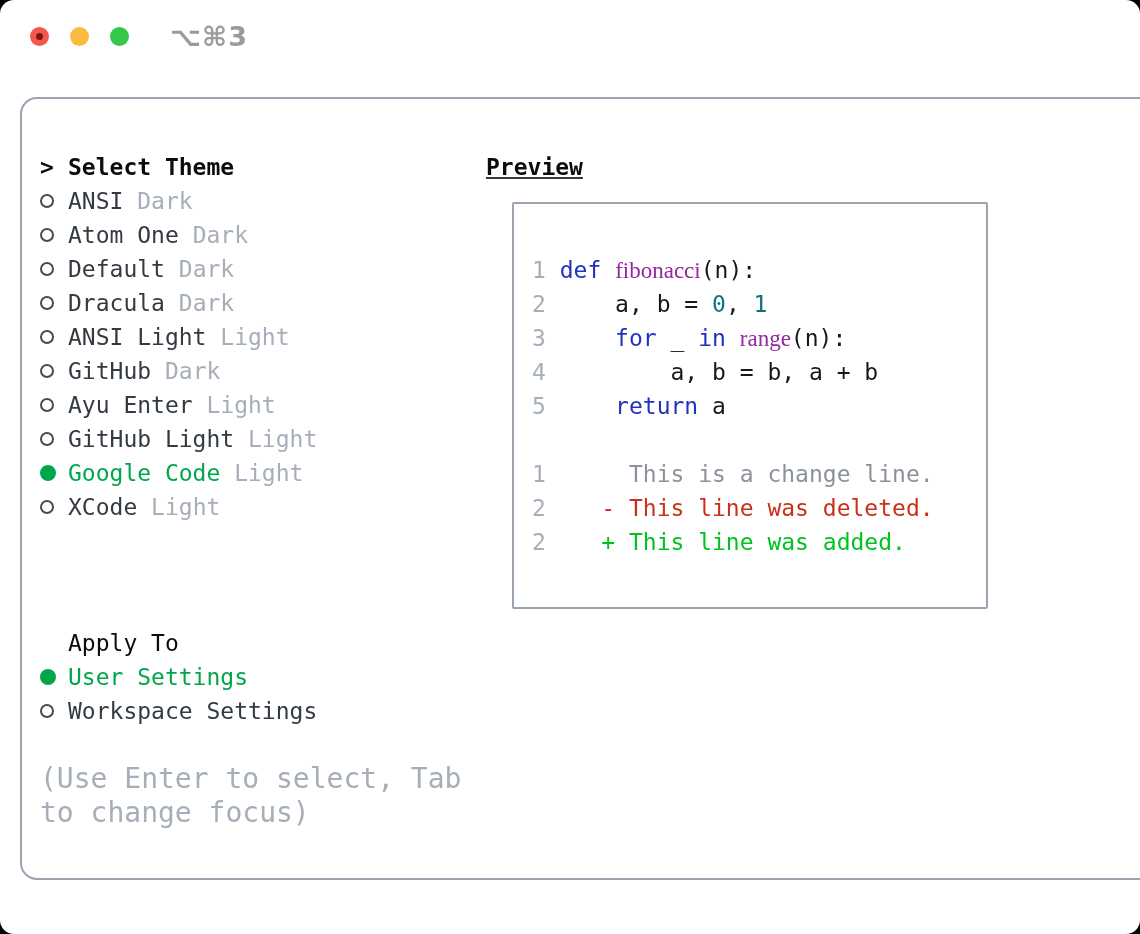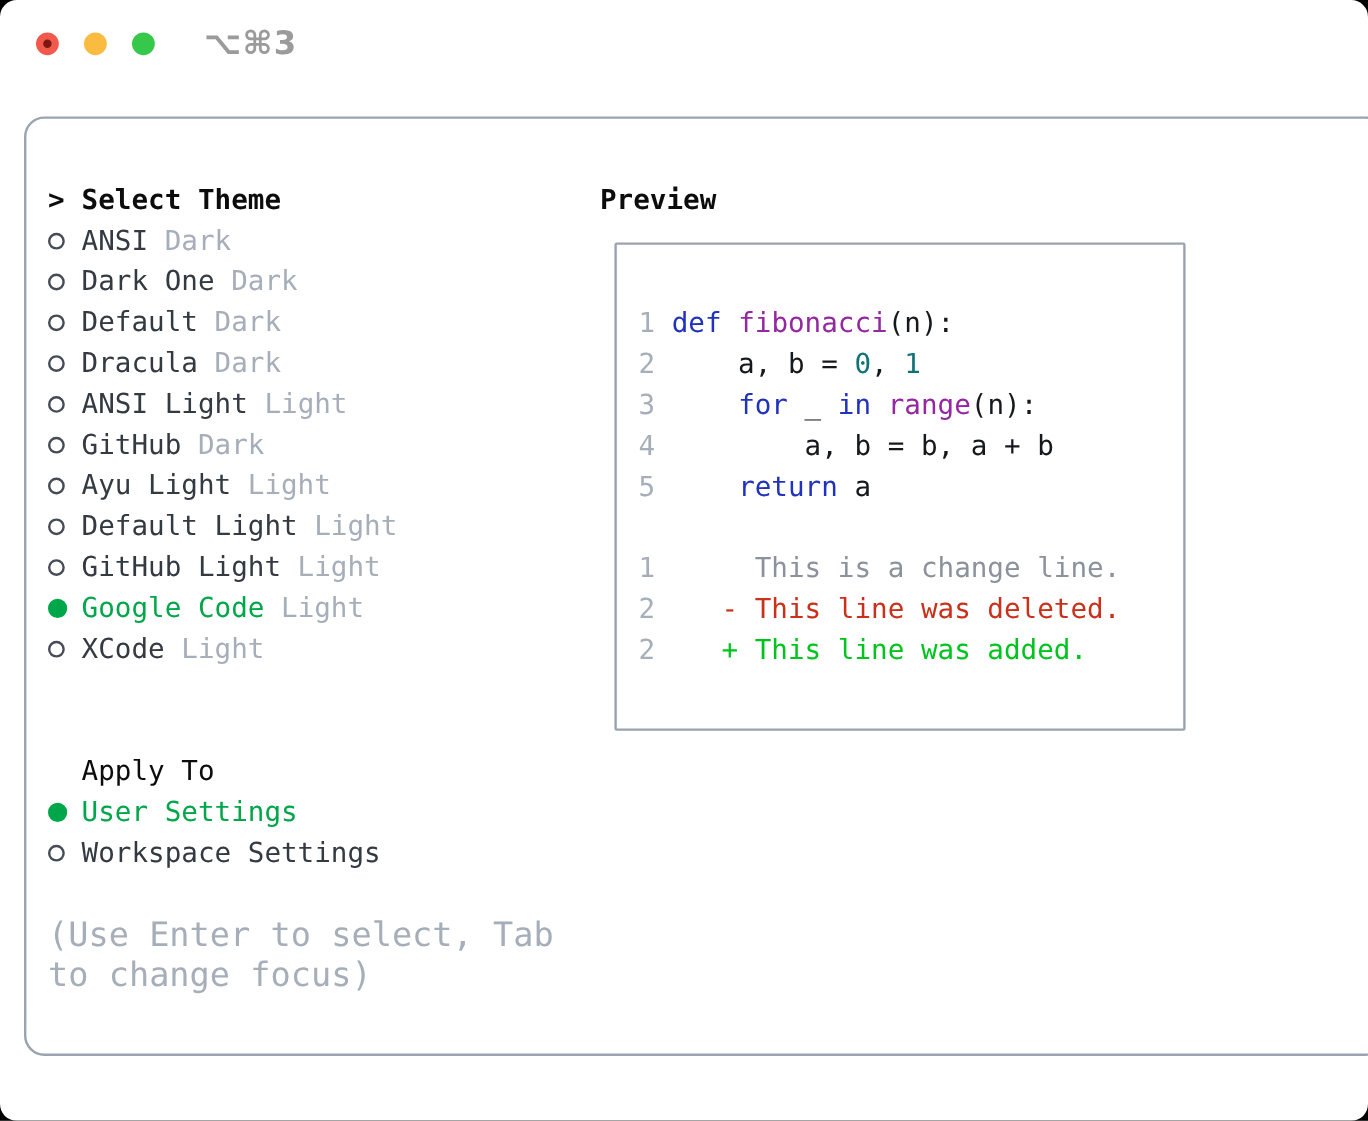--- a/index.html
+++ b/index.html
@@ -51,32 +51,32 @@
     background:var(--green);border-color:var(--green);
   }
   .t-name{color:var(--text);}
   .t-name.sel{color:var(--green);}
   .t-var{color:var(--muted);}
   .hint{
     position:absolute;left:18px;top:663px;width:430px;
     font-size:28px;line-height:34px;color:var(--muted);white-space:normal;
   }
   
-  .preview-header{position:absolute;left:478px;top:51px;}
+  .preview-header{position:absolute;left:464px;top:51px;text-decoration:underline;}
   .preview-box{
     position:absolute;left:490px;top:103px;width:476px;height:407px;
     border:2px solid var(--border);border-radius:2px;box-sizing:border-box;
     background:#fff;
   }
   .codewrap{position:absolute;left:18px;top:49px;right:4px;}
   .code-line{height:34px;line-height:34px;white-space:pre;font-size:23px;}
   .sg-n{color:var(--muted);}
   .sg-p{color:#15181c;}
   .sg-k{color:var(--kw);}
-  .sg-f{color:var(--fn);}
+  .sg-f{color:var(--fn);font-family:Liberation Serif, serif;}
   .sg-l{color:var(--lit);}
   .sg-c{color:var(--ctx);}
   .sg-d{color:var(--del);}
   .sg-a{color:var(--add);}
 </style>
 </head>
 <body style="--green: #00a74a; --add: #00c41e; --del: #c9311a; --kw: #2133bd; --fn: #9428a0; --lit: #0e7478; --muted: #a6aeb9; --ctx: #8b929b; --text: #333a42; --border: #9aa3b0;">
 
 <div class="window">
 
@@ -86,27 +86,26 @@
     <span class="tl tl-max" style="background: rgb(54, 200, 75);"></span>
     <span class="win-title">⌥⌘3</span>
   </div>
 
   <div class="dialog">
 
     <div class="row abs" style="left:18px;top:51px;"><span class="marker"><span class="prompt-char">&gt;</span></span><span class="bold">Select Theme</span></div>
 
     <div class="abs" style="left:18px;top:85px;">
         <div class="row"><span class="marker"><span class="radio"></span></span><span class="t-name">ANSI</span><span class="t-var"> Dark</span></div>
-        <div class="row"><span class="marker"><span class="radio"></span></span><span class="t-name">Dark One</span><span class="t-var"> Dark</span></div>
+        <div class="row"><span class="marker"><span class="radio"></span></span><span class="t-name">Atom One</span><span class="t-var"> Dark</span></div>
         <div class="row"><span class="marker"><span class="radio"></span></span><span class="t-name">Default</span><span class="t-var"> Dark</span></div>
         <div class="row"><span class="marker"><span class="radio"></span></span><span class="t-name">Dracula</span><span class="t-var"> Dark</span></div>
         <div class="row"><span class="marker"><span class="radio"></span></span><span class="t-name">ANSI Light</span><span class="t-var"> Light</span></div>
         <div class="row"><span class="marker"><span class="radio"></span></span><span class="t-name">GitHub</span><span class="t-var"> Dark</span></div>
-        <div class="row"><span class="marker"><span class="radio"></span></span><span class="t-name">Ayu Light</span><span class="t-var"> Light</span></div>
-        <div class="row"><span class="marker"><span class="radio"></span></span><span class="t-name">Default Light</span><span class="t-var"> Light</span></div>
+        <div class="row"><span class="marker"><span class="radio"></span></span><span class="t-name">Ayu Enter</span><span class="t-var"> Light</span></div>
         <div class="row"><span class="marker"><span class="radio"></span></span><span class="t-name">GitHub Light</span><span class="t-var"> Light</span></div>
         <div class="row"><span class="marker"><span class="radio sel"></span></span><span class="t-name sel">Google Code</span><span class="t-var"> Light</span></div>
         <div class="row"><span class="marker"><span class="radio"></span></span><span class="t-name">XCode</span><span class="t-var"> Light</span></div>
       </div>
 
     <div class="row abs" style="left:46px;top:527px;"><span style="color:#0c0c0c;">Apply To</span></div>
     <div class="abs" style="left:18px;top:561px;">
         <div class="row"><span class="marker"><span class="radio sel"></span></span><span class="t-name sel">User Settings</span></div>
         <div class="row"><span class="marker"><span class="radio"></span></span><span class="t-name">Workspace Settings</span></div>
       </div>

